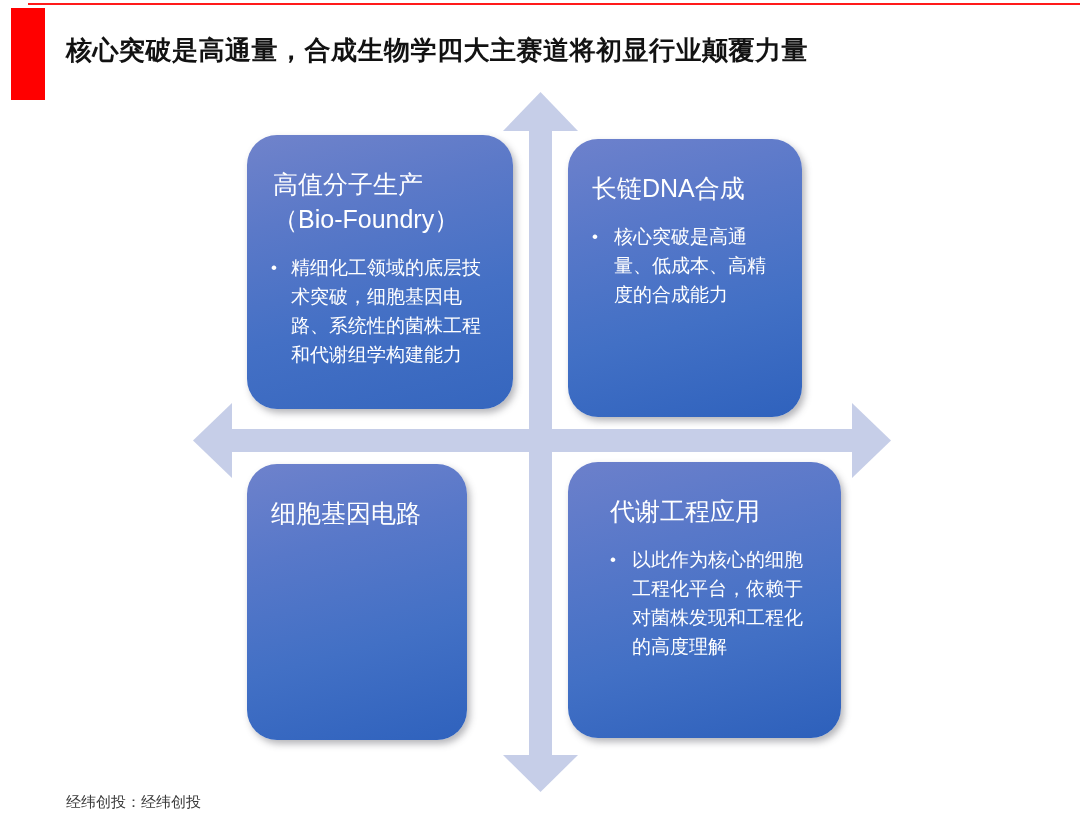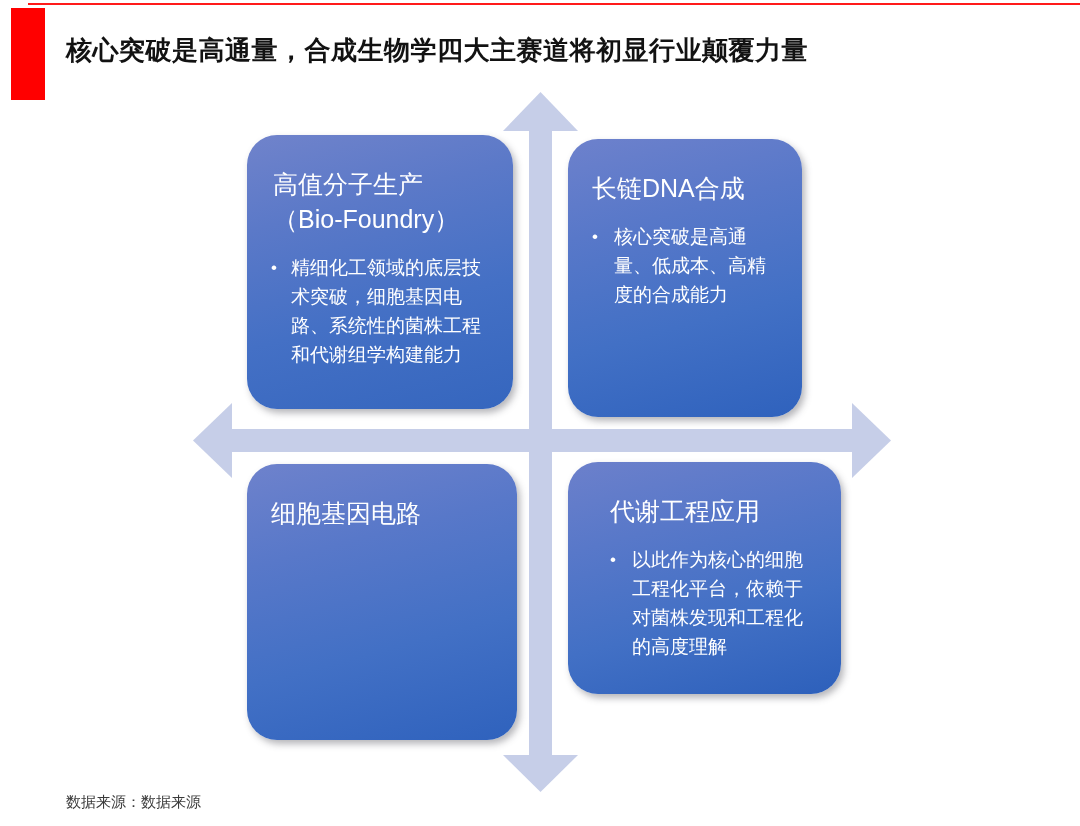--- a/index.html
+++ b/index.html
@@ -84,29 +84,29 @@
   .qbox.tr {
     left: 568px;
     top: 139px;
     width: 234px;
     height: 278px;
     background: linear-gradient(165deg, #6D81CC 0%, #5878C9 30%, #4270C5 64%, #2F62BD 100%);
   }
   .qbox.bl {
     left: 247px;
     top: 464px;
-    width: 270px;
+    width: 220px;
     height: 276px;
     background: linear-gradient(165deg, #6E82CC 0%, #5878C9 30%, #4270C5 64%, #2F62BD 100%);
   }
   .qbox.br {
     left: 568px;
     top: 462px;
     width: 273px;
-    height: 232px;
+    height: 276px;
     background: linear-gradient(165deg, #6C80CB 0%, #5878C9 30%, #4270C5 64%, #2D60BB 100%);
     padding-left: 40px;
   }
 
   .qbox-title {
     font-size: 25px;
     line-height: 35px;
     color: #ffffff;
     margin: 12px 0 4px 0;
     font-weight: normal;
@@ -204,15 +204,15 @@
     <div class="qbox-title">细胞基因电路</div>
   </div>
 
   <div class="qbox br">
     <div class="qbox-title">代谢工程应用</div>
     <ul class="bullet-list">
       <li class="bullet-item">以此作为核心的细胞工程化平台，依赖于对菌株发现和工程化的高度理解</li>
     </ul>
   </div>
 
-  <div class="source-note">数据来源：数据来源</div>
+  <div class="source-note">经纬创投：经纬创投</div>
 
 </div>
 
 </body></html>

